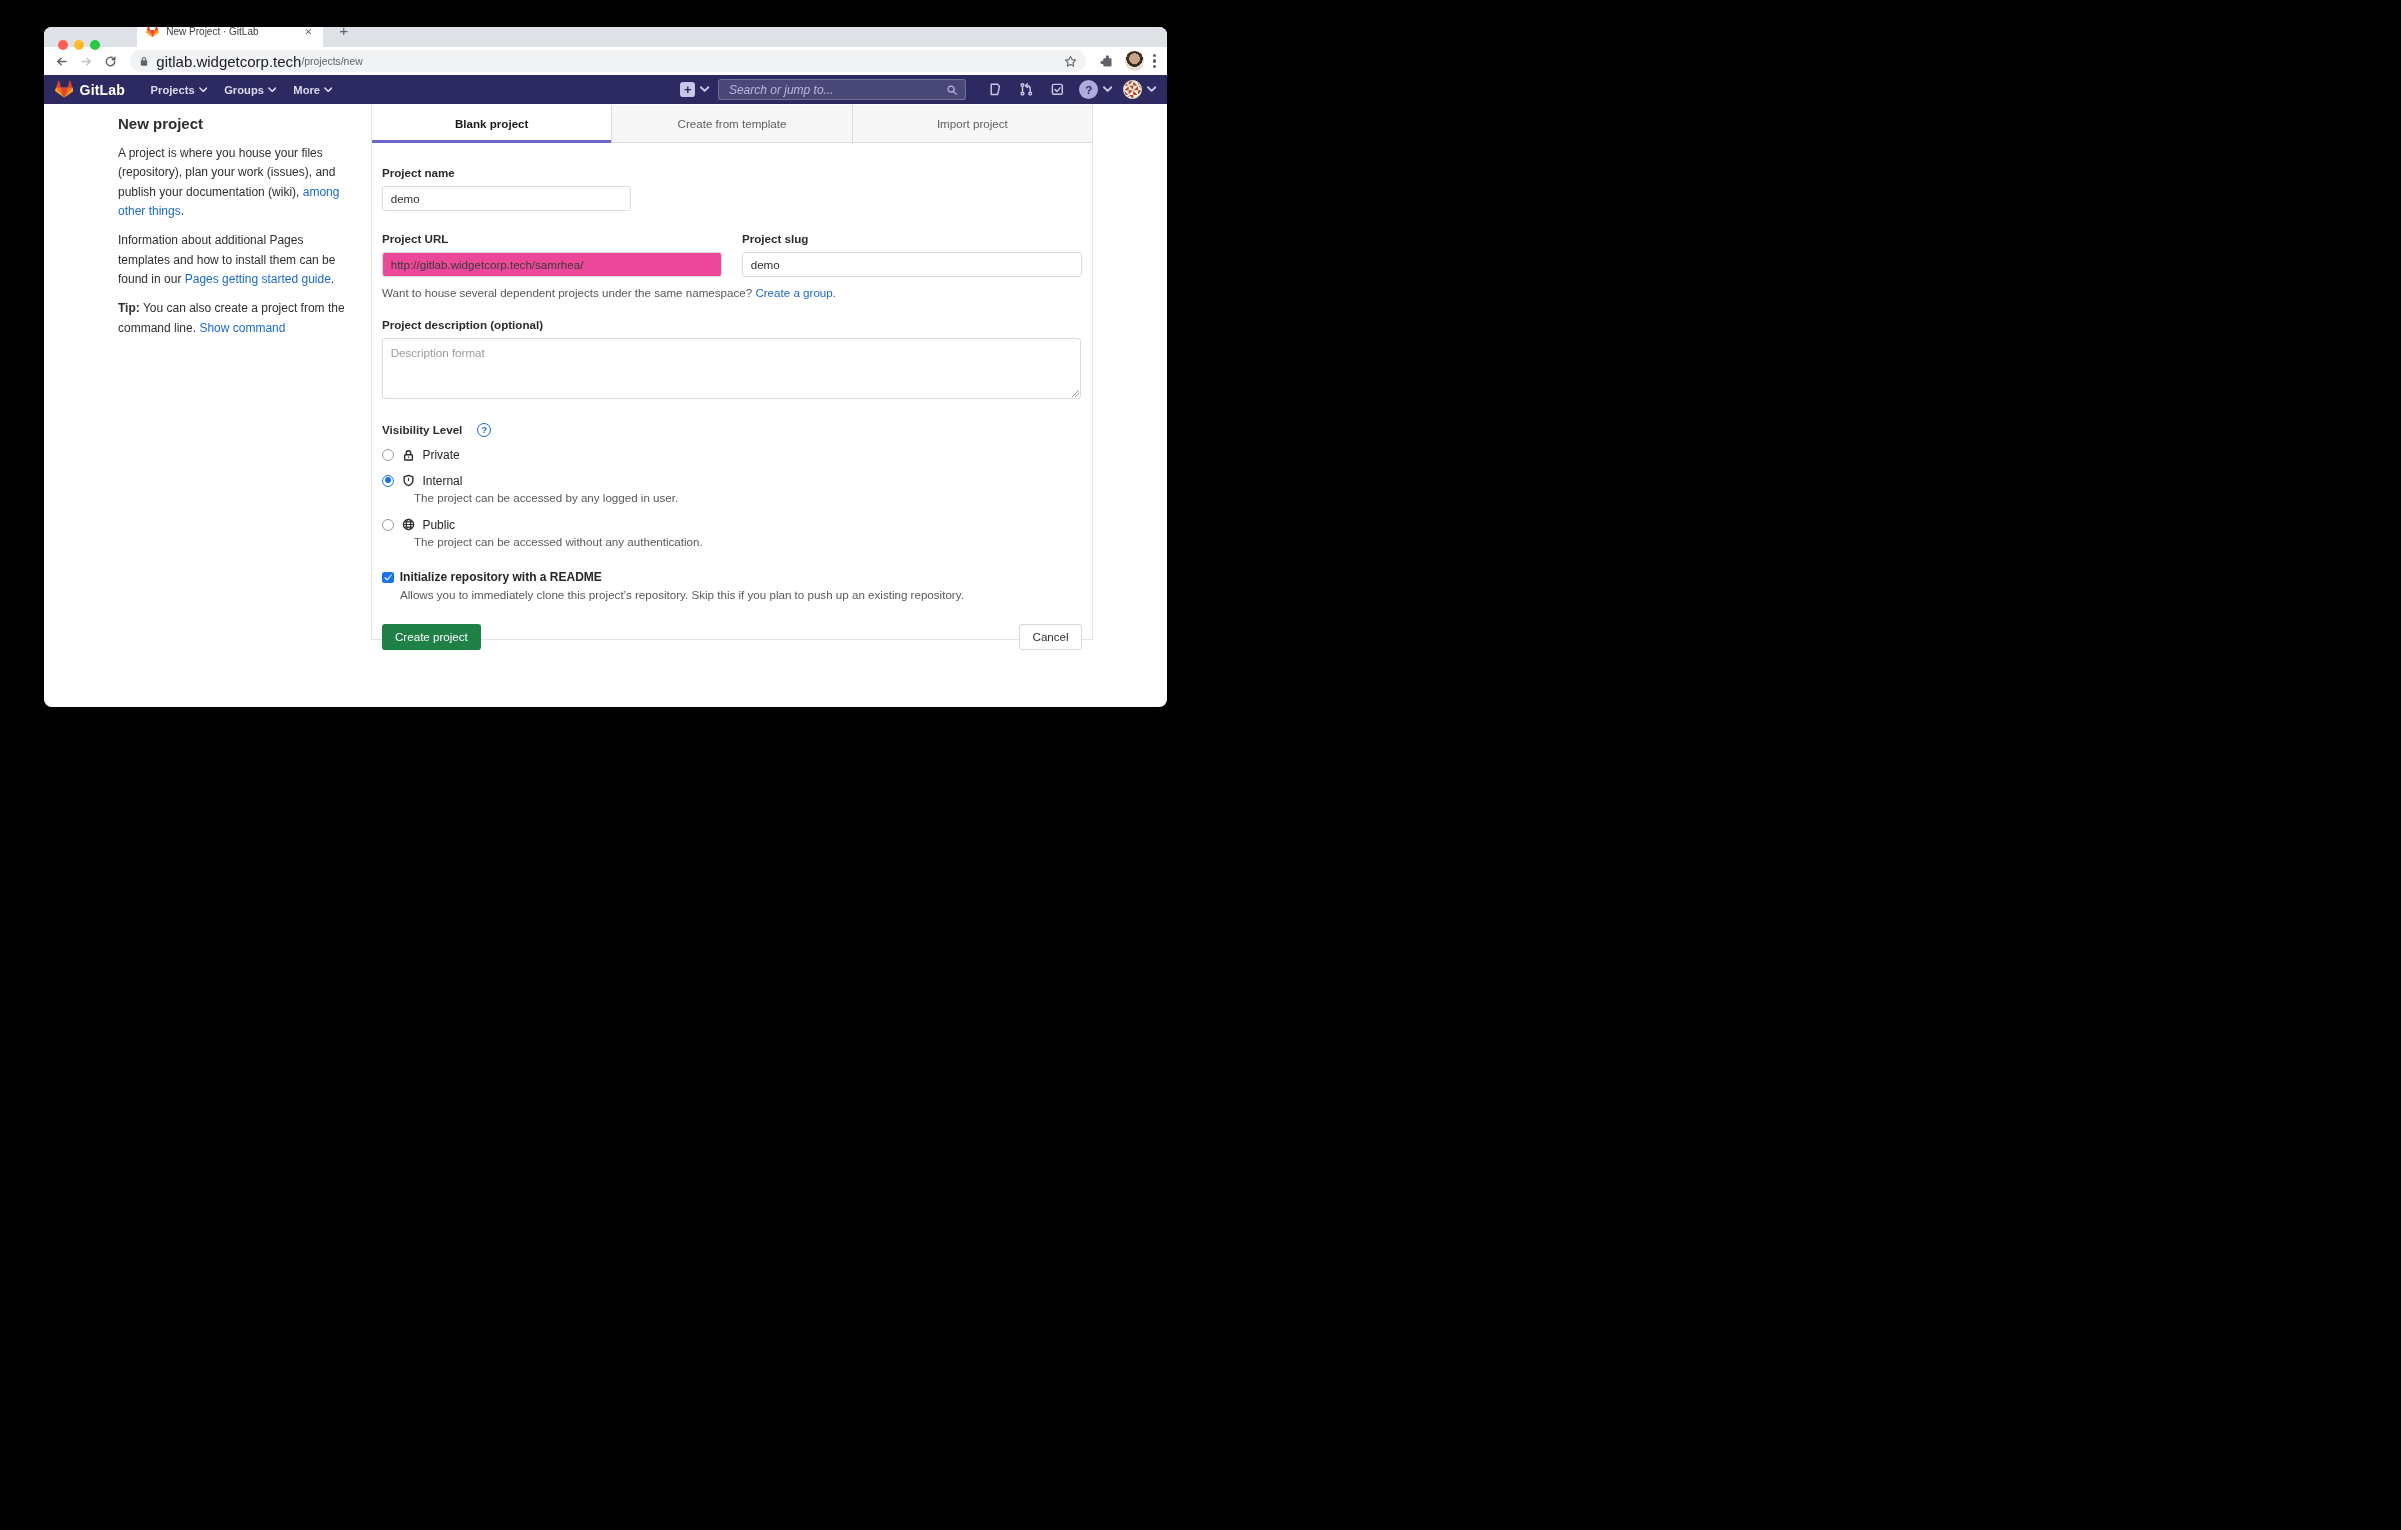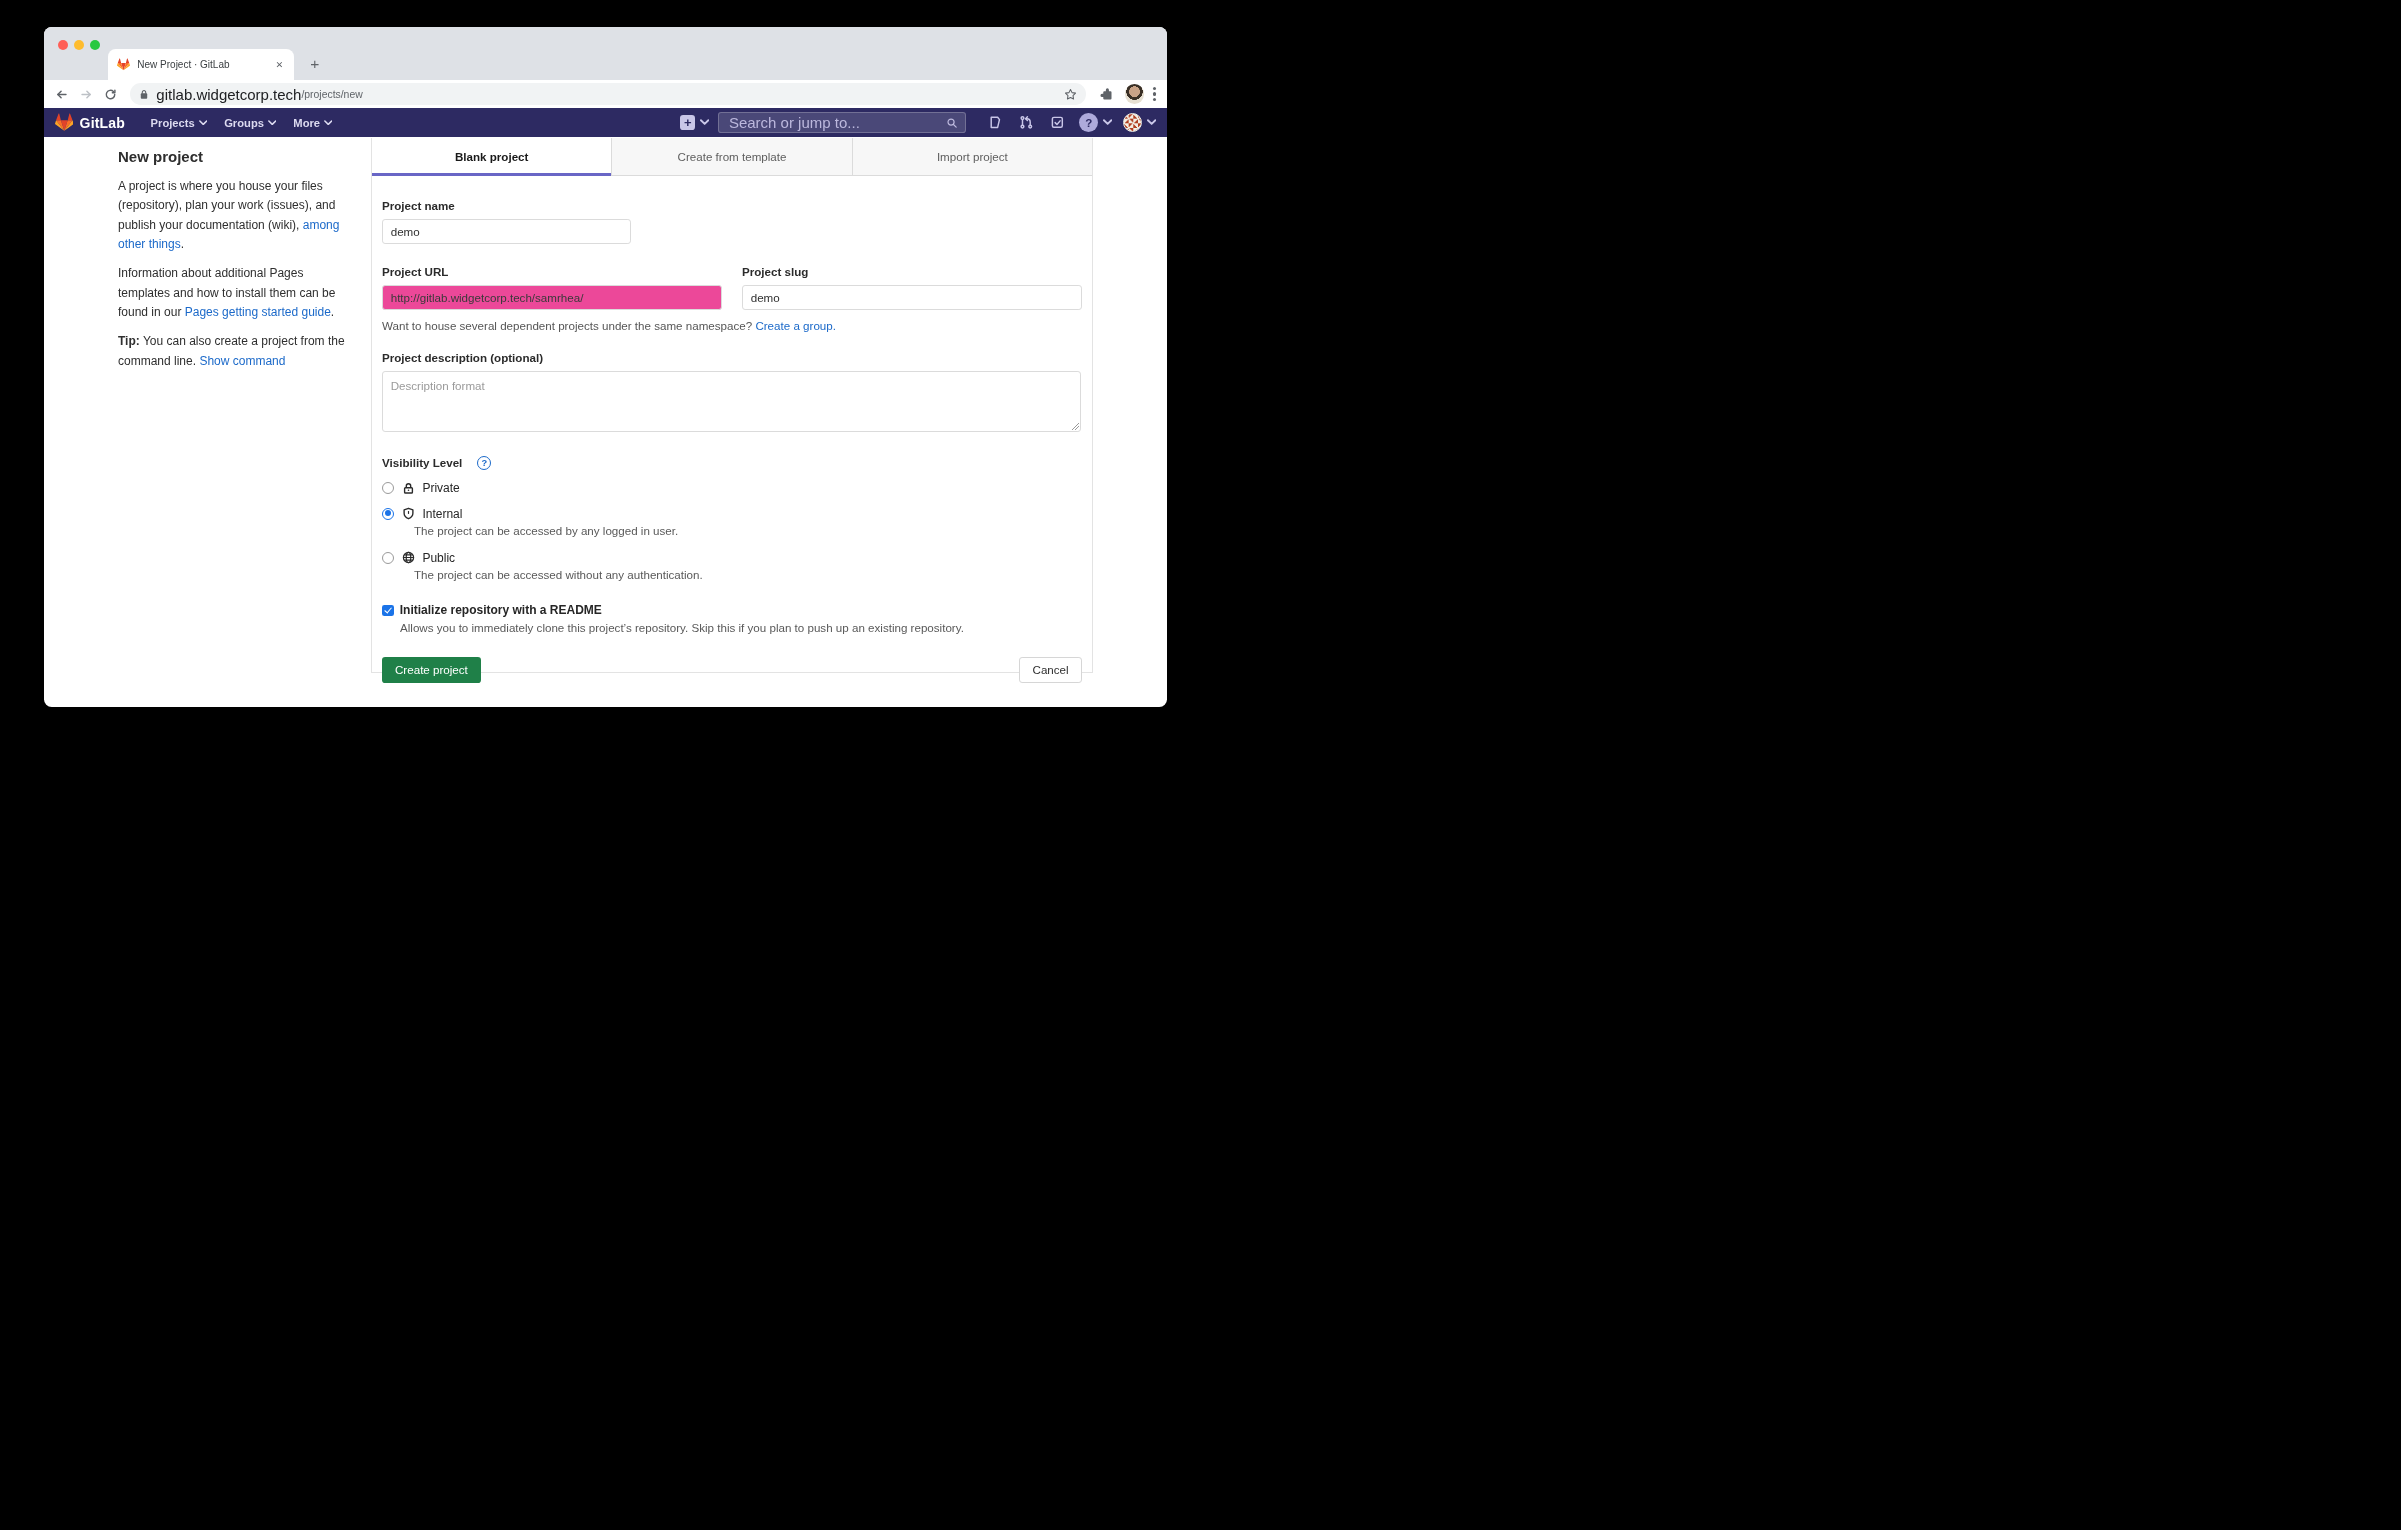--- a/index.html
+++ b/index.html
@@ -6,21 +6,21 @@
     --navbar_bg:#2d2a62; --navbar_text:#dcdaf0; --navbar_icon:#c9c6e8;
     --link:#1b69c9; --green:#1f8048; --tab_underline:#6966c6; --control_blue:#1a73e8;
     --traffic_red:#ff5f57; --traffic_yellow:#febc2e; --traffic_green:#28c840;
     --tanuki_red:#e24329; --tanuki_orange:#fc6d26; --tanuki_yellow:#fca326;
   }
   *{box-sizing:border-box;}
   html,body{margin:0;padding:0;}
   body{width:1201px;height:765px;background:#000;font-family:"Liberation Sans",sans-serif;position:relative;overflow:hidden;}
   .window{position:absolute;left:44px;top:27px;width:1123px;height:680px;border-radius:7.7px;overflow:hidden;background:#fff;}
   
-  .tabstrip{height:53px;background:#dee1e6;position:relative;display:flex;align-items:flex-end;}
+  .tabstrip{height:20px;background:#dee1e6;position:relative;display:flex;align-items:flex-end;padding-left:29px;}
   .traffic{position:absolute;left:14px;top:13px;display:flex;gap:6.2px;}
   .tl{width:10px;height:10px;border-radius:50%;display:inline-block;}
   .tl.red{background:var(--traffic_red);} .tl.yellow{background:var(--traffic_yellow);} .tl.green{background:var(--traffic_green);}
   .tab{margin-left:64px;width:186px;height:31px;background:#fff;border-radius:7.7px 7.7px 0 0;display:flex;align-items:center;padding:0 7.7px 0 9.3px;}
   .favicon{width:13px;height:13px;flex:0 0 auto;}
   .tab-title{flex:1;font-size:10px;color:#3c4043;margin-left:7px;white-space:nowrap;overflow:hidden;text-overflow:ellipsis;}
   .tab-close{font-size:9.3px;color:#5f6368;padding:1.5px 3.1px;border-radius:50%;}
   .newtab{font-size:15.5px;color:#5f6368;margin:0 0 6.2px 10.8px;line-height:18.6px;width:20px;text-align:center;}
   
   .toolbar{height:28px;background:#fff;display:flex;align-items:center;padding:0 7.7px;}
@@ -36,21 +36,21 @@
   .kebab i{width:3.1px;height:3.1px;border-radius:50%;background:#5f6368;}
   
   .glnav{height:29px;background:var(--navbar_bg);display:flex;align-items:center;padding:0 10.8px;color:var(--navbar_text);}
   .brand{display:flex;align-items:center;gap:6.2px;margin-right:17px;}
   .brand .word{font-size:14px;font-weight:bold;color:#fff;letter-spacing:0.2px;}
   .menu{display:flex;align-items:center;gap:3.9px;font-size:11.2px;font-weight:bold;color:var(--navbar_text);margin:0 8.5px;}
   .chev{display:inline-flex;}
   .glnav .right{margin-left:auto;display:flex;align-items:center;}
   .plus-sq{width:14.7px;height:14.7px;border-radius:3.1px;background:var(--navbar_icon);display:flex;align-items:center;justify-content:center;color:var(--navbar_bg);font-size:13px;font-weight:bold;line-height:1;}
   .searchbox{width:248px;height:21px;background:rgba(255,255,255,.14);border:0.8px solid rgba(255,255,255,.22);border-radius:3.1px;display:flex;align-items:center;padding:0 7.7px;margin:0 14px 0 9.3px;}
-  .searchbox input{flex:1;background:transparent;border:none;outline:none;color:#e6e4f5;font-size:15px;font-family:inherit;}
+  .searchbox input{flex:1;background:transparent;border:none;outline:none;color:#e6e4f5;font-size:12px;font-family:inherit;font-style:italic;}
   .searchbox input::placeholder{color:#bcb8dd;}
   .gl-ic{width:15.5px;height:15.5px;color:var(--navbar_icon);margin:0 7.7px;display:flex;align-items:center;justify-content:center;}
   .help-circle{width:19.3px;height:19.3px;border-radius:50%;background:#aeaadb;color:var(--navbar_bg);font-weight:bold;font-size:11.6px;display:flex;align-items:center;justify-content:center;margin-left:6.2px;}
   .gl-avatar{width:19.3px;height:19.3px;border-radius:50%;border:0.8px solid #f0ede4;margin-left:10.8px;background:
      repeating-conic-gradient(#b13e1f 0 12%, #f3efe4 12% 25%) ;background-size:9.3px 9.3px;}
   .caret-gap{margin-left:4.6px;}
   
   .page{position:relative;height:434px;background:#fff;color:#303030;}
   .side{position:absolute;left:74px;top:10.8px;width:236px;}
   .side h1{font-size:15px;font-weight:bold;color:#2e2e2e;margin:0 0 12.4px;}

